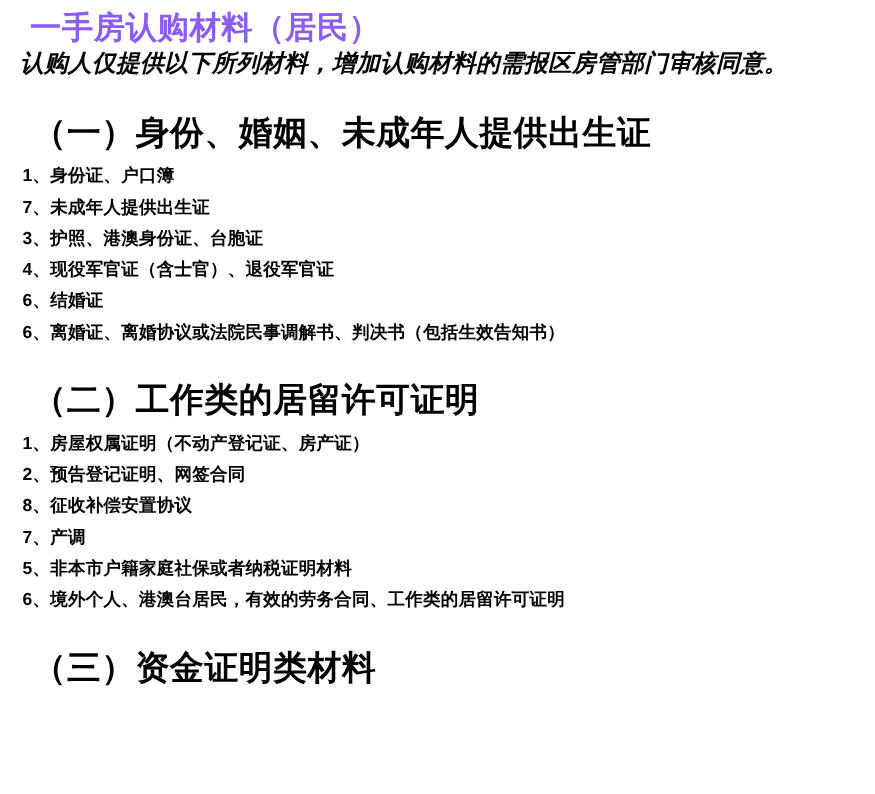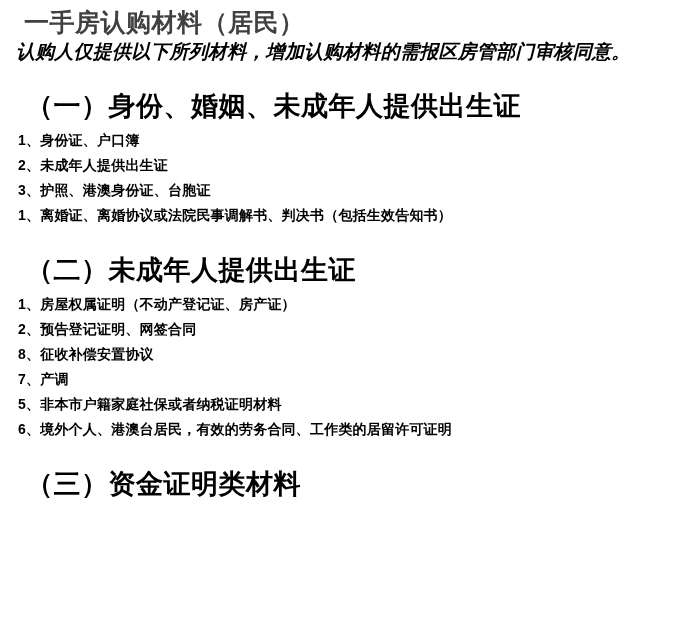--- a/index.html
+++ b/index.html
@@ -13,21 +13,21 @@
     overflow: hidden;
     font-family: "Liberation Sans", "DejaVu Sans", sans-serif;
     font-weight: bold;
     color: #000000;
     -webkit-font-smoothing: antialiased;
   }
   .doc {
     padding: 6px 10px 0 16px;
   }
   .doc-title {
-    color: #404040;
+    color: #8b5cf6;
     font-size: 25px;
     line-height: 32px;
     margin: 0 0 2px 8px;
     letter-spacing: 0.5px;
   }
   .doc-subtitle {
     font-size: 19px;
     line-height: 24px;
     margin: 0;
     letter-spacing: 0.2px;
@@ -57,28 +57,30 @@
 <div class="doc">
 
   <h1 class="doc-title">一手房认购材料（居民）</h1>
 
   <p class="doc-subtitle">认购人仅提供以下所列材料，增加认购材料的需报区房管部门审核同意。</p>
 
   <section>
     <h2 class="section-heading">（一）身份、婚姻、未成年人提供出生证</h2>
     <ul class="item-list">
       <li>1、身份证、户口簿</li>
-      <li>2、未成年人提供出生证</li>
+      <li>7、未成年人提供出生证</li>
       <li>3、护照、港澳身份证、台胞证</li>
-      <li>1、离婚证、离婚协议或法院民事调解书、判决书（包括生效告知书）</li>
+      <li>4、现役军官证（含士官）、退役军官证</li>
+      <li>6、结婚证</li>
+      <li>6、离婚证、离婚协议或法院民事调解书、判决书（包括生效告知书）</li>
     </ul>
   </section>
 
   <section>
-    <h2 class="section-heading">（二）未成年人提供出生证</h2>
+    <h2 class="section-heading">（二）工作类的居留许可证明</h2>
     <ul class="item-list">
       <li>1、房屋权属证明（不动产登记证、房产证）</li>
       <li>2、预告登记证明、网签合同</li>
       <li>8、征收补偿安置协议</li>
       <li>7、产调</li>
       <li>5、非本市户籍家庭社保或者纳税证明材料</li>
       <li>6、境外个人、港澳台居民，有效的劳务合同、工作类的居留许可证明</li>
     </ul>
   </section>
 

